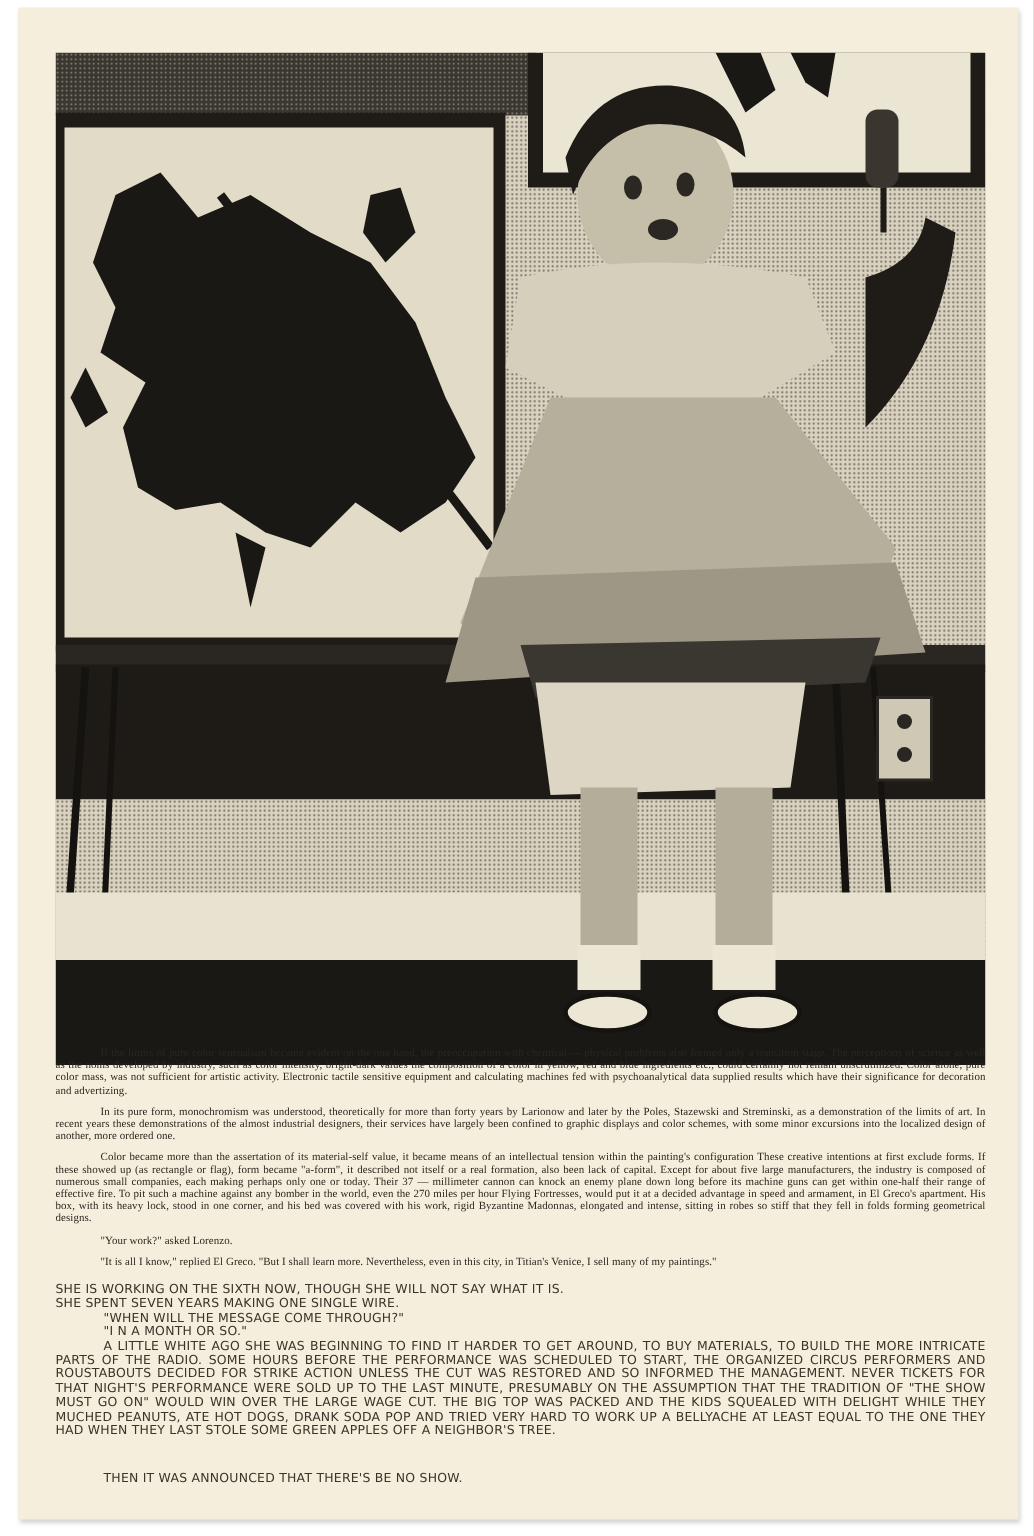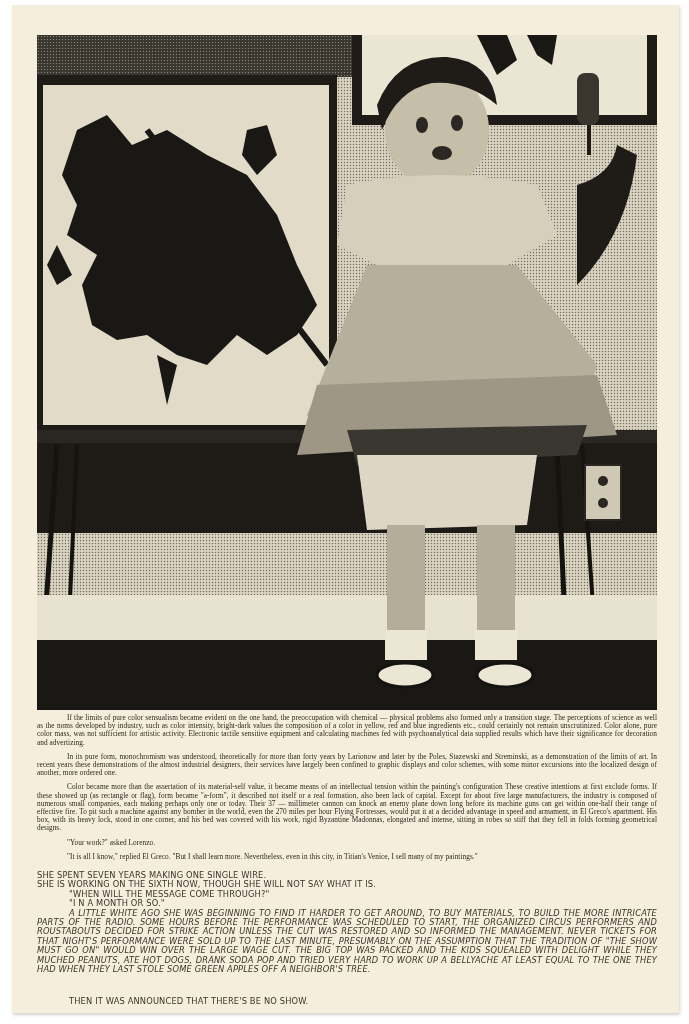--- a/index.html
+++ b/index.html
@@ -20,21 +20,21 @@
   .photo {
     position: absolute;
     left: 37px; top: 35px;
     width: 620px; height: 675px;
     background: #c9c2b0;
     overflow: hidden;
   }
   .photo svg { display: block; width: 100%; height: 100%; }
   .body-text {
     position: absolute;
-    left: 37px; top: 714px;
+    left: 37px; top: 698px;
     width: 620px;
     color: #2b261e;
   }
   .serif-block {
     font-family: "Liberation Serif", serif;
     font-size: 7.3px;
     line-height: 8.2px;
     text-align: justify;
     letter-spacing: 0.05px;
   }
@@ -43,21 +43,21 @@
   .type-block {
     margin-top: 10px;
     font-family: "DejaVu Sans", sans-serif;
     font-size: 8.3px;
     line-height: 9.4px;
     letter-spacing: 0.15px;
     color: #3a342b;
   }
   .type-block div { margin: 0; }
   .type-block .ind { padding-left: 32px; }
-  .type-block .para { text-indent: 32px; text-align: justify; font-style: italic; }
+  .type-block .para { text-indent: 32px; text-align: justify; }
   .type-block .end { padding-left: 32px; margin-top: 22px; }
 </style>
 </head>
 <body>
 
 <div class="sheet"></div>
 
 <div class="photo">
   <svg viewBox="0 0 620 675" preserveAspectRatio="none">
     <defs>
@@ -136,20 +136,20 @@
 
 <div class="body-text">
   <div class="serif-block">
     <p>If the limits of pure color sensualism became evident on the one hand, the preoccupation with chemical — physical problems also formed only a transition stage. The perceptions of science as well as the noms developed by industry, such as color intensity, bright-dark values the composition of a color in yellow, red and blue ingredients etc., could certainly not remain unscrutinized. Color alone, pure color mass, was not sufficient for artistic activity. Electronic tactile sensitive equipment and calculating machines fed with psychoanalytical data supplied results which have their significance for decoration and advertizing.</p>
     <p>In its pure form, monochromism was understood, theoretically for more than forty years by Larionow and later by the Poles, Stazewski and Streminski, as a demonstration of the limits of art. In recent years these demonstrations of the almost industrial designers, their services have largely been confined to graphic displays and color schemes, with some minor excursions into the localized design of another, more ordered one.</p>
     <p>Color became more than the assertation of its material-self value, it became means of an intellectual tension within the painting's configuration These creative intentions at first exclude forms. If these showed up (as rectangle or flag), form became "a-form", it described not itself or a real formation, also been lack of capital. Except for about five large manufacturers, the industry is composed of numerous small companies, each making perhaps only one or today. Their 37 — millimeter cannon can knock an enemy plane down long before its machine guns can get within one-half their range of effective fire. To pit such a machine against any bomber in the world, even the 270 miles per hour Flying Fortresses, would put it at a decided advantage in speed and armament, in El Greco's apartment. His box, with its heavy lock, stood in one corner, and his bed was covered with his work, rigid Byzantine Madonnas, elongated and intense, sitting in robes so stiff that they fell in folds forming geometrical designs.</p>
     <p class="quote">"Your work?" asked Lorenzo.</p>
     <p class="quote">"It is all I know," replied El Greco. "But I shall learn more. Nevertheless, even in this city, in Titian's Venice, I sell many of my paintings."</p>
   </div>
   <div class="type-block">
+    <div>SHE IS WORKING ON THE SIXTH NOW, THOUGH SHE WILL NOT SAY WHAT IT IS.</div>
     <div>SHE SPENT SEVEN YEARS MAKING ONE SINGLE WIRE.</div>
-    <div>SHE IS WORKING ON THE SIXTH NOW, THOUGH SHE WILL NOT SAY WHAT IT IS.</div>
     <div class="ind">"WHEN WILL THE MESSAGE COME THROUGH?"</div>
     <div class="ind">"I N A MONTH OR SO."</div>
     <div class="para">A LITTLE WHITE AGO SHE WAS BEGINNING TO FIND IT HARDER TO GET AROUND, TO BUY MATERIALS, TO BUILD THE MORE INTRICATE PARTS OF THE RADIO. SOME HOURS BEFORE THE PERFORMANCE WAS SCHEDULED TO START, THE ORGANIZED CIRCUS PERFORMERS AND ROUSTABOUTS DECIDED FOR STRIKE ACTION UNLESS THE CUT WAS RESTORED AND SO INFORMED THE MANAGEMENT. NEVER TICKETS FOR THAT NIGHT'S PERFORMANCE WERE SOLD UP TO THE LAST MINUTE, PRESUMABLY ON THE ASSUMPTION THAT THE TRADITION OF "THE SHOW MUST GO ON" WOULD WIN OVER THE LARGE WAGE CUT. THE BIG TOP WAS PACKED AND THE KIDS SQUEALED WITH DELIGHT WHILE THEY MUCHED PEANUTS, ATE HOT DOGS, DRANK SODA POP AND TRIED VERY HARD TO WORK UP A BELLYACHE AT LEAST EQUAL TO THE ONE THEY HAD WHEN THEY LAST STOLE SOME GREEN APPLES OFF A NEIGHBOR'S TREE.</div>
     <div class="end">THEN IT WAS ANNOUNCED THAT THERE'S BE NO SHOW.</div>
   </div>
 </div>
 
 </body></html>

